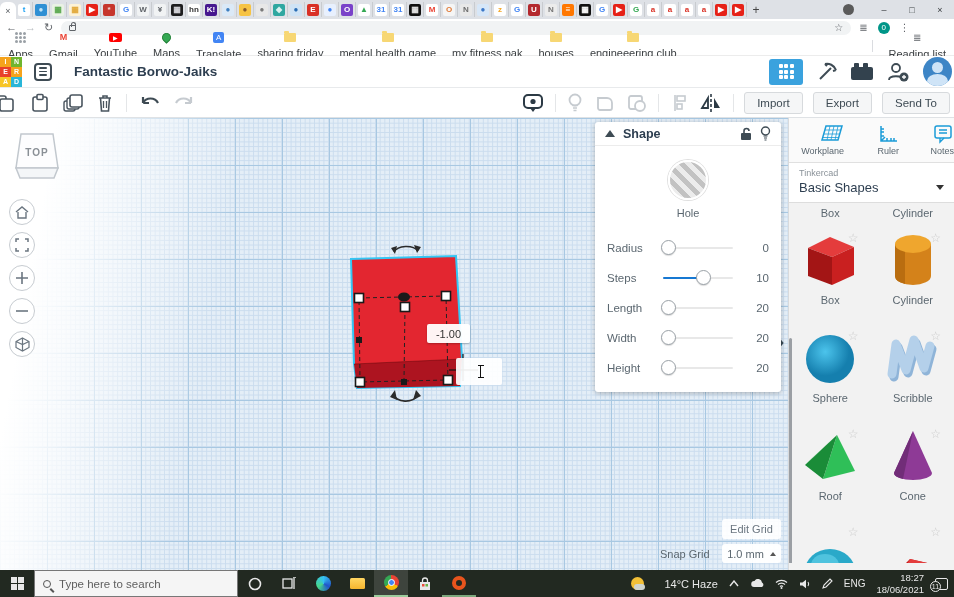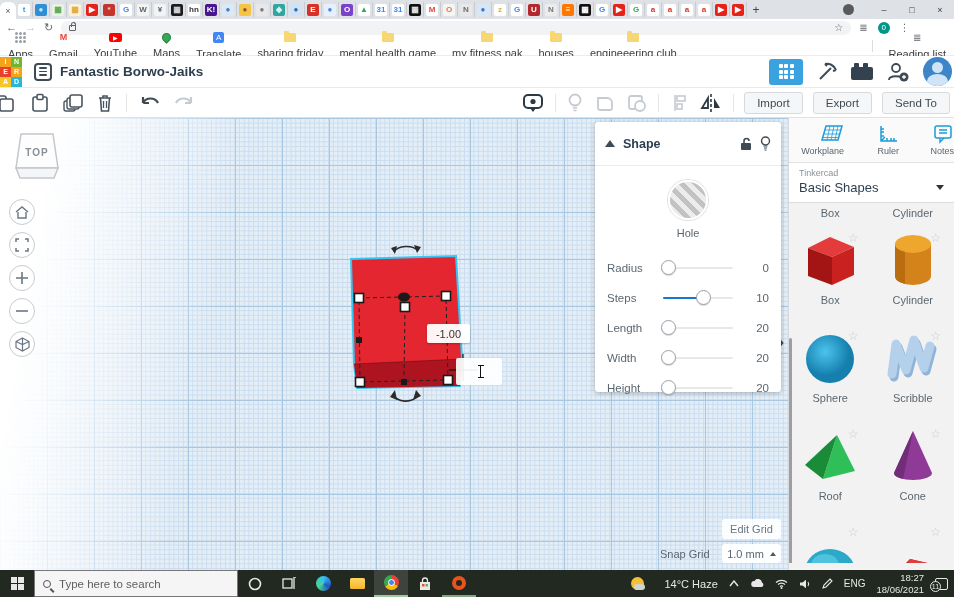--- a/index.html
+++ b/index.html
@@ -45,21 +45,21 @@
   .tr-ic { width:11px; height:11px; background:#4285f4; border-radius:2px; color:#fff; font-size:8px; display:flex; align-items:center; justify-content:center; }
   .bm-spacer { flex:1; }
   .bm-sep { width:1px; height:12px; background:#dadce0; }
 
   
   #tc-header { left:0; top:56px; width:954px; height:32px; background:#fff; border-bottom:1px solid #e8eaec; display:flex; align-items:center; }
   #tc-logo { width:22px; height:30px; margin-left:0; display:grid; grid-template-columns:11px 11px; grid-auto-rows:10px; }
   #tc-logo b { color:#fff; font-size:7px; display:flex; align-items:center; justify-content:center; }
   .menu-btn { width:18px; height:18px; border:2px solid #3e4b54; border-radius:4px; margin-left:12px; display:flex; flex-direction:column; justify-content:center; gap:2px; padding:0 3px; }
   .menu-btn i { height:1.5px; background:#3e4b54; border-radius:1px; }
-  #doc-title { margin-left:8px; font-size:13.5px; font-weight:bold; color:#2d3e50; }
+  #doc-title { margin-left:22px; font-size:13.5px; font-weight:bold; color:#2d3e50; }
   .hdr-right { margin-left:auto; display:flex; align-items:center; gap:12px; padding-right:2px; }
   .grid-btn { width:34px; height:26px; background:#3aa2de; border-radius:3px; display:flex; align-items:center; justify-content:center; }
   .grid-btn i { width:15px; height:15px; background:
       linear-gradient(#fff,#fff); display:grid; grid-template-columns:repeat(3,1fr); gap:1.5px; background:none; }
   .grid-btn i b { background:#fff; border-radius:1px; }
   .brick { width:22px; height:13px; background:#33424e; border-radius:2px; position:relative; margin-top:4px; }
   .brick:before { content:""; position:absolute; top:-4px; left:3px; width:5px; height:4px; background:#33424e; border-radius:1px 1px 0 0; box-shadow:9px 0 0 #33424e; }
   .avatar { width:29px; height:29px; border-radius:50%; background:#3d85c6; position:relative; overflow:hidden; }
   .avatar:before { content:""; position:absolute; left:9px; top:5px; width:11px; height:11px; border-radius:50%; background:#cfe4f7; }
   .avatar:after { content:""; position:absolute; left:4px; top:17px; width:21px; height:14px; border-radius:50%; background:#cfe4f7; }
@@ -90,21 +90,21 @@
   .ibeam:before,.ibeam:after { content:""; position:absolute; left:-2.5px; width:6px; height:1px; background:#111; }
   .ibeam:after { bottom:0; }
   .edit-grid { position:absolute; left:722px; top:401px; width:59px; height:20px; background:rgba(255,255,255,.9); border-radius:3px; font-size:11px; color:#6b7680; display:flex; align-items:center; justify-content:center; }
   .snap-label { position:absolute; left:660px; top:430px; font-size:11px; color:#5b6770; }
   .snap-box { position:absolute; left:722px; top:426px; width:59px; height:19px; background:rgba(255,255,255,.95); border-radius:3px; font-size:11px; color:#5b6770; display:flex; align-items:center; justify-content:center; gap:6px; }
   .caret-up { width:0; height:0; border-left:3px solid transparent; border-right:3px solid transparent; border-bottom:4px solid #555; }
   .panel-chevron { position:absolute; left:770px; top:212px; }
 
   
   #shape-panel { left:595px; top:122px; width:186px; height:270px; background:#fff; border-radius:3px; box-shadow:0 1px 5px rgba(0,0,0,.28); }
-  .sp-head { height:44px; display:flex; align-items:center; padding:0 10px; gap:8px; border-bottom:1px solid #ececec; }
+  .sp-head { height:24px; display:flex; align-items:center; padding:0 10px; gap:8px; border-bottom:1px solid #ececec; }
   .tri-up { width:0; height:0; border-left:5px solid transparent; border-right:5px solid transparent; border-bottom:7px solid #3e4b54; }
   .sp-title { font-size:12.5px; font-weight:bold; color:#2d3e50; }
   .sp-head .spacer { flex:1; }
   .solidhole { display:flex; justify-content:space-around; padding:14px 14px 4px; }
   .sh-item { display:flex; flex-direction:column; align-items:center; gap:7px; }
   .solid-circle { width:40px; height:40px; border-radius:50%; border:2px solid #2f80c8; display:flex; align-items:center; justify-content:center; background:#fff; }
   .solid-circle i { width:32px; height:32px; border-radius:50%; background:#df2020; }
   .hole-circle { width:40px; height:40px; border-radius:50%; border:2px solid #fff; background:repeating-linear-gradient(45deg,#c2c2c2 0 5px,#ececec 5px 10px); box-shadow:0 0 0 1px #e0e0e0; }
   .sh-label { font-size:11px; color:#5b6770; }
   .sliders { padding:10px 12px 0; }

